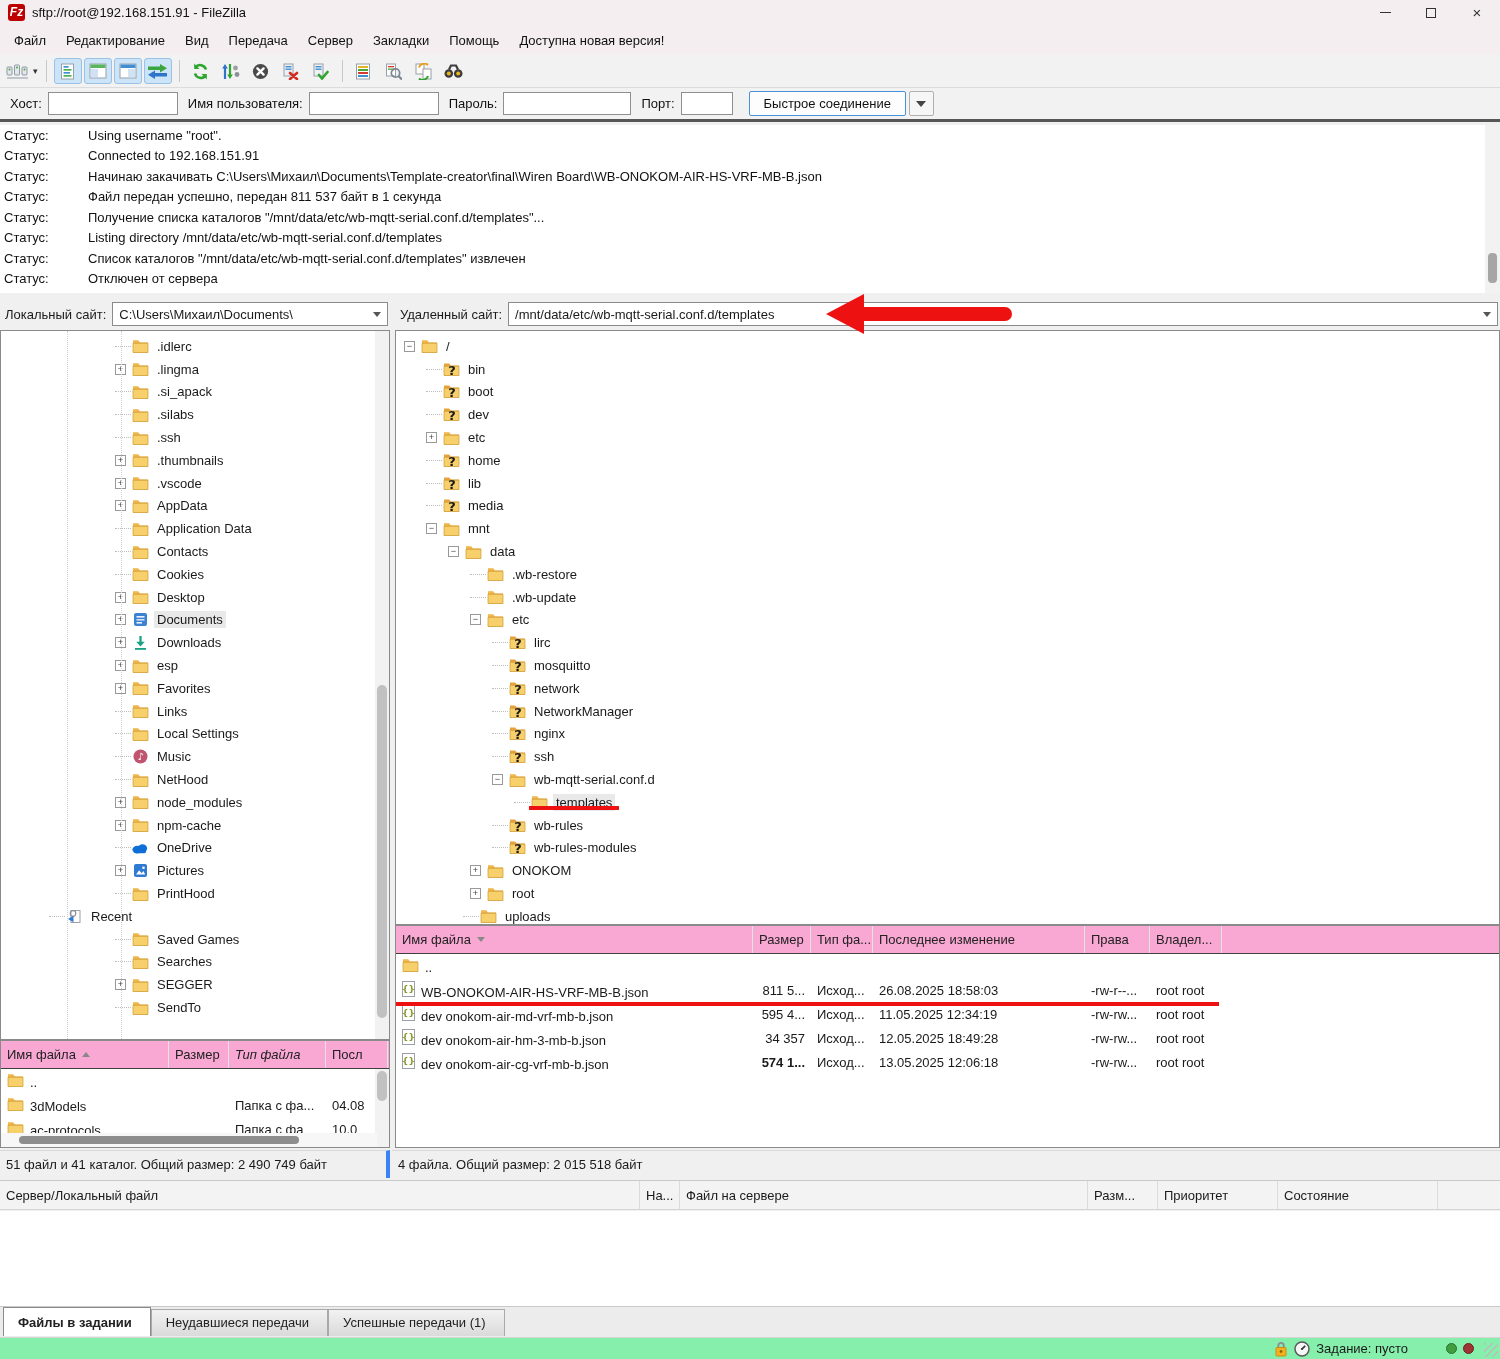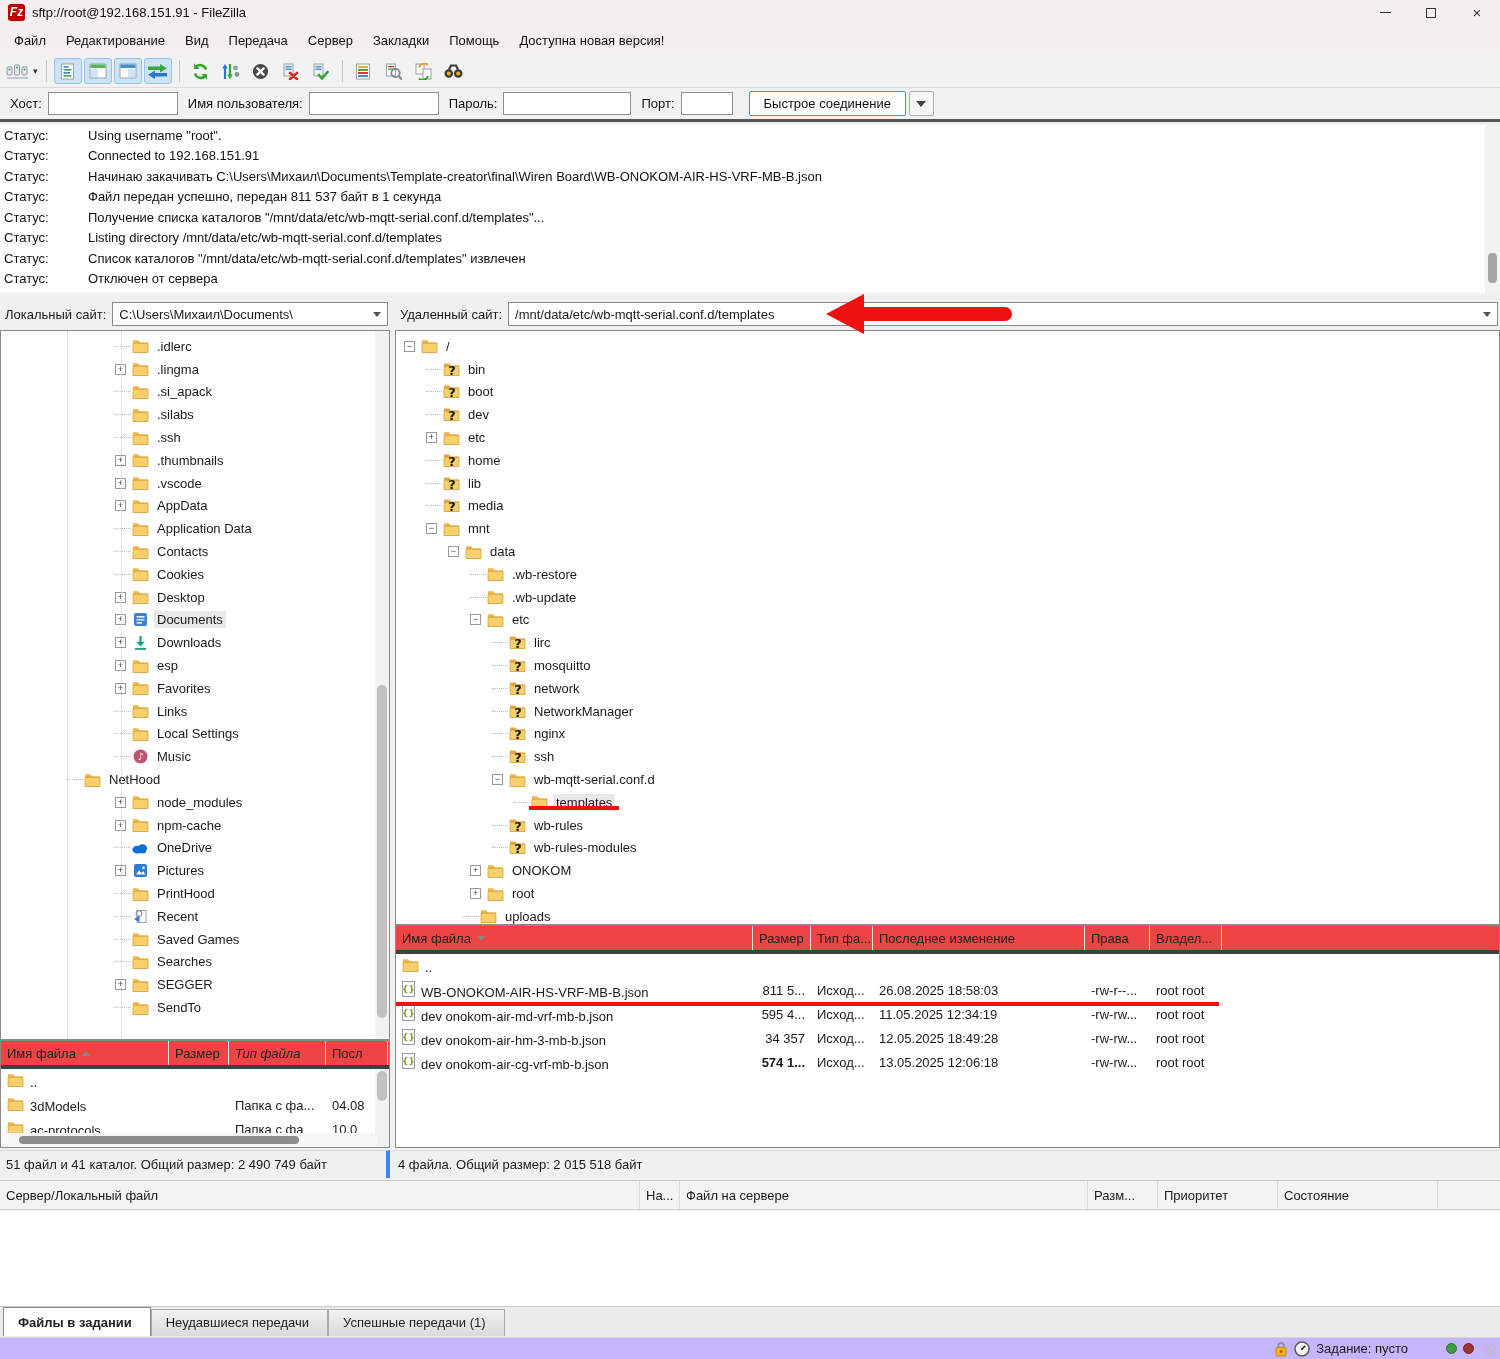--- a/index.html
+++ b/index.html
@@ -82,22 +82,22 @@
   .dash { width:16px; height:1px; border-top:1px dotted #bdbdbd; margin-right:0; flex:none; }
   .tree-row .icon { width:18px; margin-right:5px; }
   .tree-label { padding:1px 3px; }
   .tree-label.selected { background:#e9e9e9; }
   .guide { position:absolute; top:0; bottom:0; border-left:1px dotted #cfcfcf; }
 
   #lt-scroll { position:absolute; right:0; top:0; width:14px; height:100%; background:#f2f2f2; }
   #lt-thumb { position:absolute; left:2px; top:50%; width:10px; height:47%; background:#c1c1c1; border-radius:5px; }
 
   
-  .list-header { height:28px; display:flex; align-items:center; border-bottom:4px solid #404040;
-                 background:#ef4444; color:#222; }
+  .list-header { height:28px; display:flex; align-items:center; border-bottom:1px solid #404040;
+                 background:#f9a8d4; color:#222; }
   .hcell { height:100%; display:flex; align-items:center; padding:0 6px; border-right:1px solid #e3e3e3;
            overflow:hidden; white-space:nowrap; flex:none; }
   .list-body .list-row { height:24px; display:flex; align-items:center; }
   .cell { padding:0 6px; overflow:hidden; white-space:nowrap; flex:none; }
   .cell.num { text-align:right; justify-content:flex-end; display:flex; }
   .cell .icon { margin-right:6px; }
   .sort-up { width:0; height:0; border-left:4px solid transparent; border-right:4px solid transparent;
              border-bottom:5px solid #888; margin-left:6px; }
   .sort-down { width:0; height:0; border-left:4px solid transparent; border-right:4px solid transparent;
                border-top:5px solid #888; margin-left:6px; }
@@ -118,21 +118,21 @@
   #queue-body { position:absolute; left:0; top:1211px; width:1500px; height:96px; background:#fff;
                 border-bottom:1px solid #c9c9c9; }
   #queue-tabs { position:absolute; left:0; top:1307px; width:1500px; height:30px; background:#ececec;
                 display:flex; align-items:flex-start; padding-left:3px; }
   .tab { height:27px; margin-top:2px; padding:5px 18px 0 14px; background:linear-gradient(#f2f2f2,#dadada);
          border:1px solid #a9a9a9; border-bottom:none; color:#222; white-space:nowrap; }
   .tab.active { background:#fff; font-weight:bold; height:29px; margin-top:0; padding-top:7px;
                 border-color:#8a8a8a; }
 
   
-  #statusbar { position:absolute; left:0; top:1337px; width:1500px; height:22px; background:#c4b5fd;
+  #statusbar { position:absolute; left:0; top:1337px; width:1500px; height:22px; background:#86efac;
                border-top:1px solid #d8d4d6; display:flex; align-items:center;padding-left:35px; }
   #sb-right { margin-left:auto; display:flex; align-items:center; gap:6px; padding-right:26px; }
   .dot { width:11px; height:11px; border-radius:50%; }
   #dot-green { background:#3f9e3f; border:1px solid #2c722c; }
   #dot-red { background:#9e3535; border:1px solid #6e2222; }
   #grip { position:absolute; right:2px; bottom:2px; width:14px; height:14px;
           background:repeating-linear-gradient(135deg,#bdbdbd 0 1.5px,transparent 1.5px 5px); }
 
   
   .annot { position:absolute; z-index:50; }
@@ -605,21 +605,21 @@
         <div class="tree-row" style="padding-left: 114px;">
           <span class="dash"></span>
           <span class="icon">
             <svg width="15" height="15" viewBox="0 0 15 15">
               <circle cx="7.5" cy="7.5" r="7" fill="#c0536e"></circle>
               <text x="7.7" y="11.2" font-size="10" fill="#fff" text-anchor="middle" font-family="DejaVu Sans, sans-serif">♪</text>
             </svg>
           </span>
           <span class="tree-label">Music</span>
         </div>
-        <div class="tree-row" style="padding-left: 66px;">
+        <div class="tree-row" style="padding-left: 114px;">
           <span class="dash"></span>
           <span class="icon">
             <svg width="17" height="14" viewBox="0 0 17 14">
               <path d="M1 1.5h5.2l1.6 2H16v10H1z" fill="#e8a33d"></path>
               <path d="M1 4.2h15v9.3H1z" fill="#f7d06b" stroke="#cf9b30" stroke-width="0.7"></path>
               <path d="M1 1.5h5.2l1.6 2H1z" fill="#f2b94f"></path>
             </svg>
           </span>
           <span class="tree-label">NetHood</span>
         </div>
@@ -671,21 +671,21 @@
           <span class="dash"></span>
           <span class="icon">
             <svg width="17" height="14" viewBox="0 0 17 14">
               <path d="M1 1.5h5.2l1.6 2H16v10H1z" fill="#e8a33d"></path>
               <path d="M1 4.2h15v9.3H1z" fill="#f7d06b" stroke="#cf9b30" stroke-width="0.7"></path>
               <path d="M1 1.5h5.2l1.6 2H1z" fill="#f2b94f"></path>
             </svg>
           </span>
           <span class="tree-label">PrintHood</span>
         </div>
-        <div class="tree-row" style="padding-left: 114px;">
+        <div class="tree-row" style="padding-left: 48px;">
           <span class="dash"></span>
           <span class="icon">
             <svg width="15" height="15" viewBox="0 0 15 15">
               <rect x="4" y="1.5" width="9" height="12" fill="#fff" stroke="#9aa0a6"></rect>
               <circle cx="6" cy="4.5" r="2.8" fill="none" stroke="#8a8f98" stroke-width="1.2"></circle>
               <path d="M1 10l5.5-3.2v6.4z" fill="#2f7bd3"></path>
             </svg>
           </span>
           <span class="tree-label">Recent</span>
         </div>

